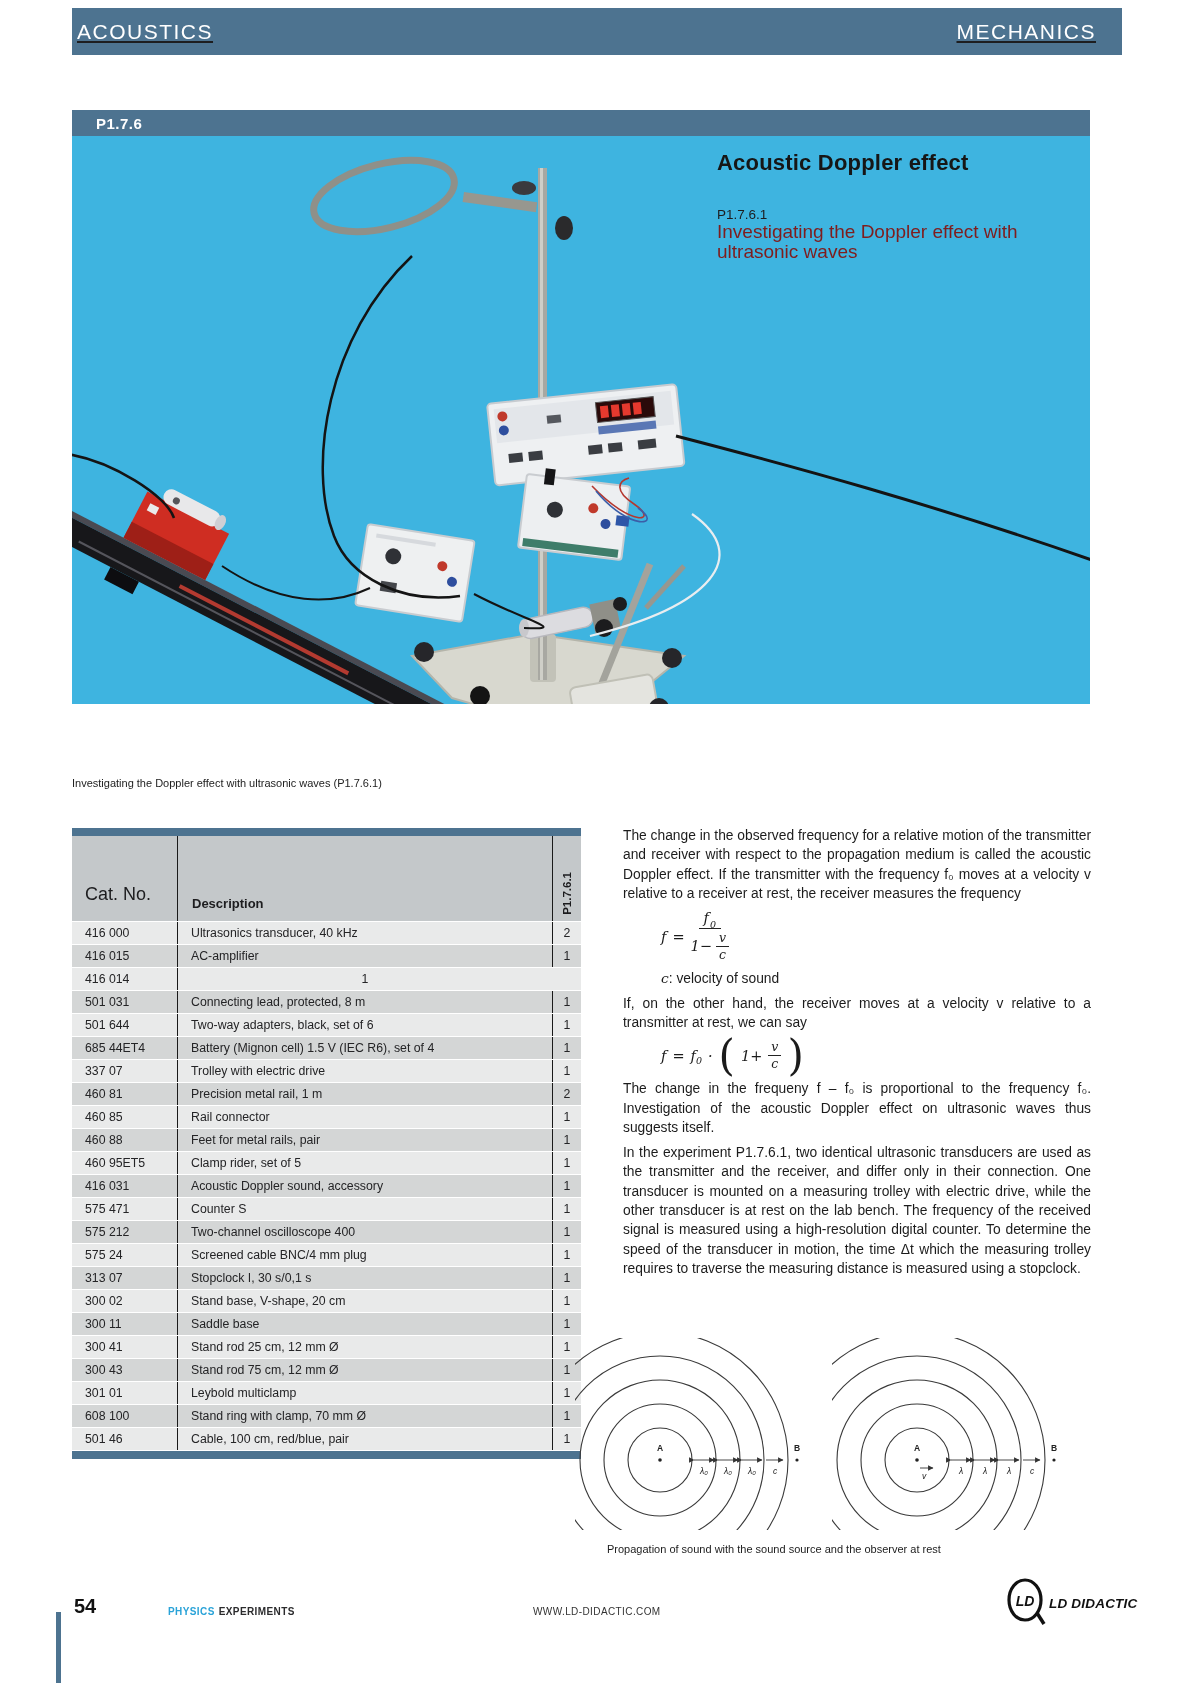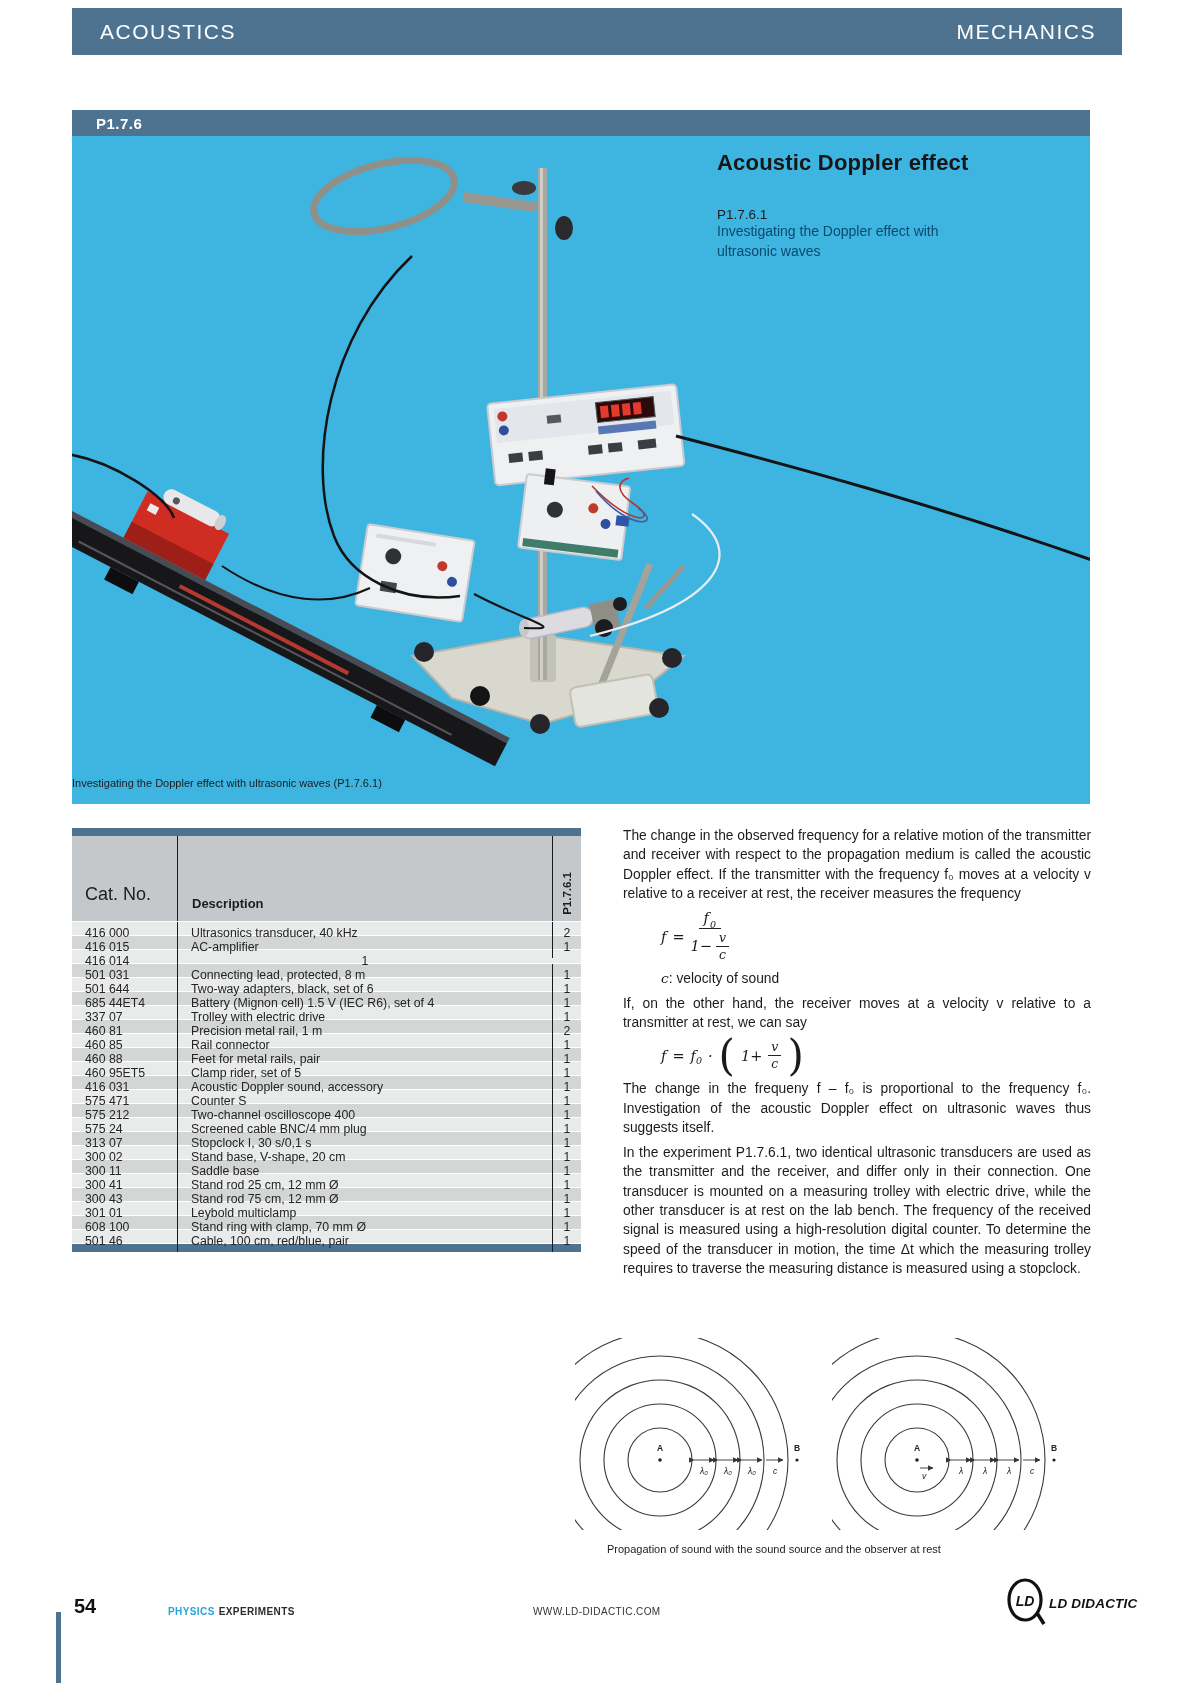--- a/index.html
+++ b/index.html
@@ -1,44 +1,44 @@
 <!DOCTYPE html>
 <html><head>
 <meta charset="utf-8">
 <style>
   html,body{margin:0;padding:0;background:#ffffff;}
   body{width:1191px;height:1683px;position:relative;font-family:"Liberation Sans",sans-serif;color:#1d1d1f;overflow:hidden;}
   .abs{position:absolute;}
 
   
-  .top-bar{left:72px;top:8px;width:1050px;height:47px;background:#4d7390;display:flex;align-items:center;justify-content:space-between;padding:0 26px 0 28px;box-sizing:border-box;}
+  .top-bar{left:72px;top:8px;width:1050px;height:47px;background:#4d7390;display:flex;align-items:center;justify-content:space-between;padding:0 26px 0 5px;box-sizing:border-box;text-decoration:underline;}
   .top-bar span{color:#fff;font-size:21px;letter-spacing:1.5px;font-weight:400;}
 
   
   .sec-bar{left:72px;top:110px;width:1018px;height:26px;background:#4d7390;display:flex;align-items:center;}
   .sec-bar span{color:#fff;font-weight:bold;font-size:15px;padding-left:24px;letter-spacing:0.5px;}
 
   
-  .photo{left:72px;top:136px;width:1018px;height:668px;background:#3eb4e0;overflow:hidden;}
+  .photo{left:72px;top:136px;width:1018px;height:568px;background:#3eb4e0;overflow:hidden;}
   .photo svg{position:absolute;left:0;top:0;}
   .hero-text{position:absolute;left:645px;top:14px;width:360px;}
   .hero-title{font-size:22px;font-weight:bold;color:#161616;letter-spacing:0.2px;}
   .hero-code{margin-top:31px;font-size:13.5px;color:#1d1d1f;}
-  .hero-line{font-size:14px;line-height:19.5px;color:#0c4a6e;}
+  .hero-line{font-size:19px;line-height:19.5px;color:#7f1d1d;}
   .photo-caption{left:72px;top:777px;font-size:11px;color:#1c1c1c;}
 
   
   .parts{left:72px;top:828px;width:509px;}
   .strip{height:8px;background:#4d7390;}
   .t-head{display:grid;grid-template-columns:105px 375px 29px;height:86px;background:#c4c8ca;border-bottom:1px solid #fff;box-sizing:border-box;}
   .th-cat{display:flex;align-items:flex-end;padding:0 0 16px 13px;font-weight:normal;font-size:18px;}
   .th-desc{border-left:1px solid #1a1a1a;display:flex;align-items:flex-end;padding:0 0 10px 14px;font-weight:bold;font-size:13px;}
   .th-qty{border-left:1px solid #1a1a1a;display:flex;align-items:flex-end;justify-content:center;padding-bottom:6px;}
   .vert{writing-mode:vertical-rl;transform:rotate(180deg);font-weight:bold;font-size:11.5px;color:#1b1b1d;}
-  .t-row{display:grid;grid-template-columns:105px 375px 29px;height:14px;line-height:22px;border-bottom:1px solid #fff;box-sizing:border-box;font-size:12.3px;color:#242426;}
+  .t-row{display:grid;grid-template-columns:105px 375px 29px;height:23px;line-height:22px;border-bottom:1px solid #fff;box-sizing:border-box;font-size:12.3px;color:#242426;}
   .t-row.light{background:#e9eaea;}
   .t-row.dark{background:#d4d6d6;}
   .t-cat{padding-left:13px;white-space:nowrap;}
   .t-desc{border-left:1px solid #1a1a1a;padding-left:13px;white-space:nowrap;overflow:hidden;}
   .t-qty{border-left:1px solid #1a1a1a;text-align:center;}
 
   
   .article{left:607px;top:826px;width:484px;}
   .article p{margin:0 0 6px 16px;font-size:13.8px;line-height:19.3px;text-align:justify;color:#1c1c1c;}
   .formula{margin:8px 0 8px 54px;display:flex;align-items:center;gap:6px;font-family:"DejaVu Serif",serif;font-style:italic;font-size:14.5px;color:#1b1b1b;}

